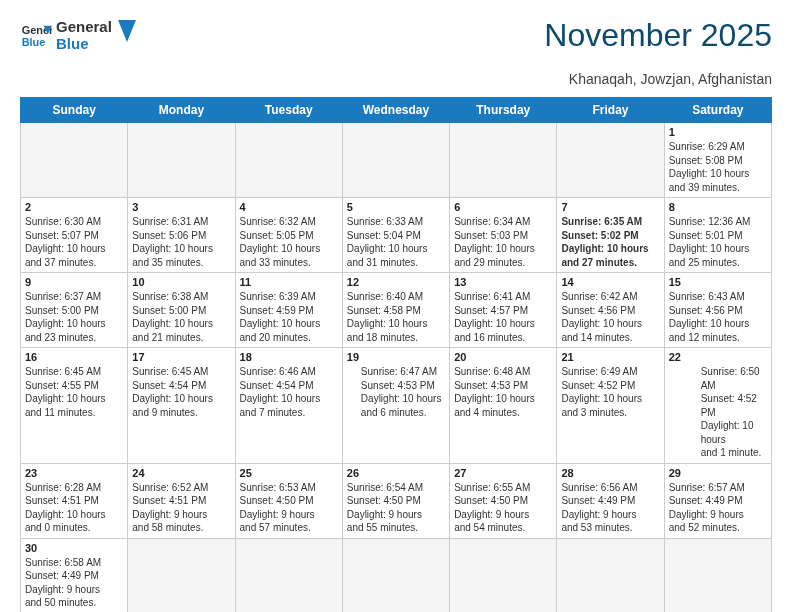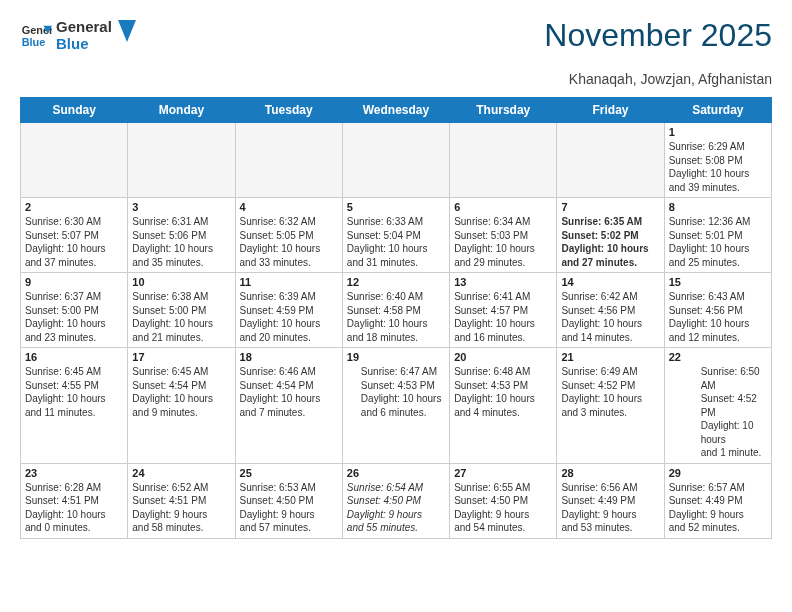--- a/index.html
+++ b/index.html
@@ -311,21 +311,21 @@
           </td>
           <td>
             <span class="day-num">25</span>
             <div class="sun-info" style="white-space: pre-line;">Sunrise: 6:53 AM
 Sunset: 4:50 PM
 Daylight: 9 hours
 and 57 minutes.</div>
           </td>
           <td>
             <span class="day-num">26</span>
-            <div class="sun-info" style="white-space: pre-line; font-style: italic;">Sunrise: 6:54 AM
+            <div class="sun-info" style="white-space: pre-line;">Sunrise: 6:54 AM
 Sunset: 4:50 PM
 Daylight: 9 hours
 and 55 minutes.</div>
           </td>
           <td>
             <span class="day-num">27</span>
             <div class="sun-info" style="white-space: pre-line;">Sunrise: 6:55 AM
 Sunset: 4:50 PM
 Daylight: 9 hours
 and 54 minutes.</div>
@@ -337,16 +337,31 @@
 Daylight: 9 hours
 and 53 minutes.</div>
           </td>
           <td>
             <span class="day-num">29</span>
             <div class="sun-info" style="white-space: pre-line;">Sunrise: 6:57 AM
 Sunset: 4:49 PM
 Daylight: 9 hours
 and 52 minutes.</div>
           </td>
+        </tr>
+        <tr class="last-row">
+          <td>
+            <span class="day-num">30</span>
+            <div class="sun-info" style="white-space: pre-line;">Sunrise: 6:58 AM
+Sunset: 4:49 PM
+Daylight: 9 hours
+and 50 minutes.</div>
+          </td>
+          <td class="empty"></td>
+          <td class="empty"></td>
+          <td class="empty"></td>
+          <td class="empty"></td>
+          <td class="empty"></td>
+          <td class="empty"></td>
         </tr>
       </tbody>
   </table>
 </div>
 
 </body></html>

